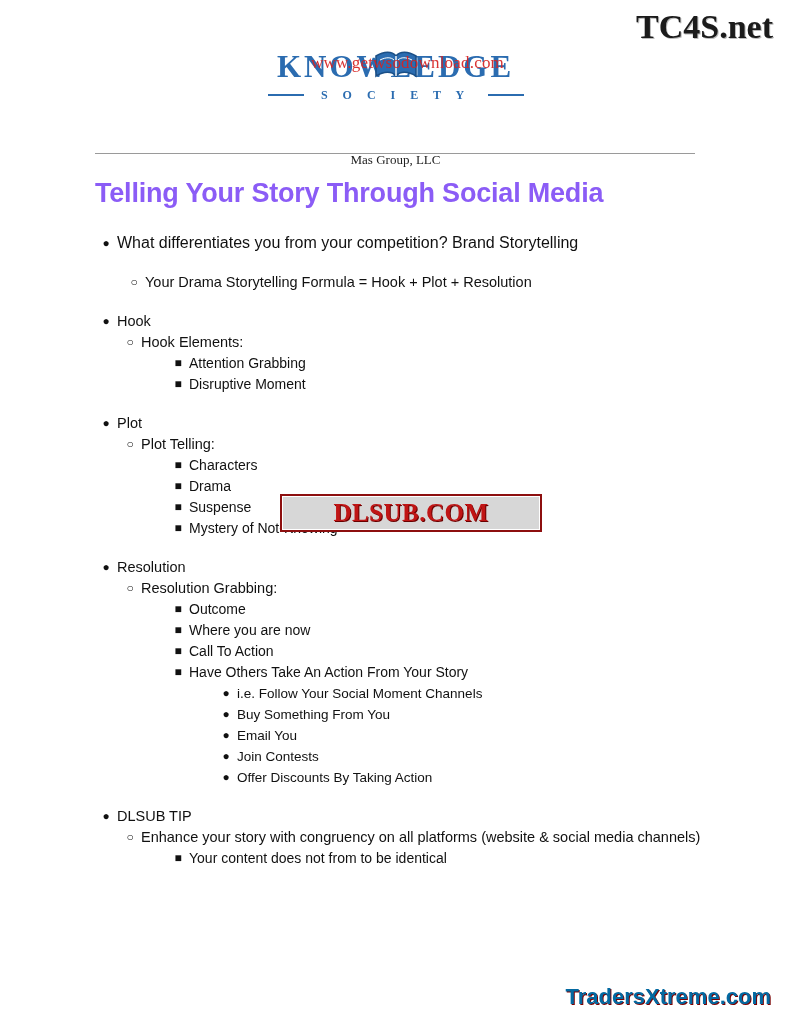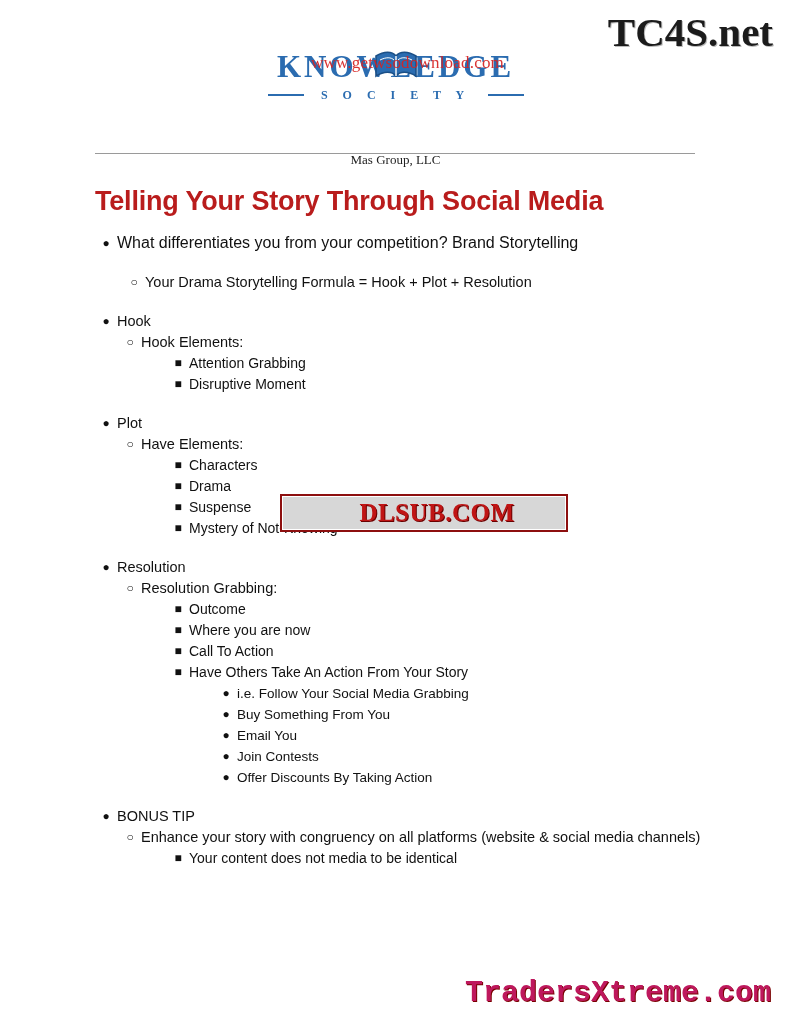--- a/index.html
+++ b/index.html
@@ -22,21 +22,21 @@
     background: #fff;
   }
 
   
   .tc4s {
     position: absolute;
     top: 8px;
     right: 18px;
     font-family: "Liberation Serif", serif;
     font-weight: bold;
-    font-size: 41px;
+    font-size: 34px;
     color: #1b1b1b;
     letter-spacing: 0px;
     text-shadow: 1px 1px 0 #bbb;
   }
 
   
   .header {
     position: absolute;
     top: 48px;
     left: 0;
@@ -127,24 +127,23 @@
   }
 
   
   .doc-title {
     position: absolute;
     top: 176px;
     left: 95px;
     width: 610px;
     font-size: 27px;
     font-weight: bold;
-    color: #b91c1c;
+    color: #8b5cf6;
     letter-spacing: -0.2px;
     line-height: 34px;
-    margin-top: 8px;
   }
 
   
   .content {
     position: absolute;
     top: 232px;
     left: 95px;
     width: 610px;
   }
 
@@ -193,40 +192,39 @@
     top: 494px;
     left: 280px;
     width: 258px;
     height: 34px;
     background: #d7d7d7;
     border: 2px solid #8d0f0f;
     box-shadow: 0 0 0 1px #fff inset;
     display: flex;
     align-items: center;
     justify-content: center;
-    padding-left: 26px;
   }
   .dlsub span {
     font-family: "Liberation Serif", serif;
     font-weight: bold;
     font-size: 25px;
     color: #c01515;
     letter-spacing: 0.5px;
     text-shadow: 1px 1px 0 #6a0000;
   }
 
   
   .tx {
     position: absolute;
     bottom: 14px;
     right: 20px;
-    font-family: Liberation Mono, monospace;
-    font-weight: bold;
-    font-size: 30px;
-    color: #be185d;
+    font-family: Liberation Sans, sans-serif;
+    font-weight: bold;
+    font-size: 22px;
+    color: #0369a1;
     text-shadow: 1px 1px 0 #7a0000;
   }
 </style>
 </head>
 <body>
 
 <div class="page">
 
   <div class="tc4s">TC4S.net</div>
 
@@ -286,21 +284,21 @@
         <span class="txt">Disruptive Moment</span>
       </li>
 
       <li class="node lvl2 gap-lg">
         <span class="bullet">●</span>
         <span class="txt">Plot</span>
       </li>
 
       <li class="node lvl2 indent-b">
         <span class="bullet">○</span>
-        <span class="txt">Have Elements:</span>
+        <span class="txt">Plot Telling:</span>
       </li>
 
       <li class="node lvl3" style="margin-left:72px">
         <span class="bullet">■</span>
         <span class="txt">Characters</span>
       </li>
 
       <li class="node lvl3" style="margin-left:72px">
         <span class="bullet">■</span>
         <span class="txt">Drama</span>
@@ -341,21 +339,21 @@
         <span class="txt">Call To Action</span>
       </li>
 
       <li class="node lvl3" style="margin-left:72px">
         <span class="bullet">■</span>
         <span class="txt">Have Others Take An Action From Your Story</span>
       </li>
 
       <li class="node lvl4" style="margin-left:120px">
         <span class="bullet">●</span>
-        <span class="txt">i.e. Follow Your Social Media Grabbing</span>
+        <span class="txt">i.e. Follow Your Social Moment Channels</span>
       </li>
 
       <li class="node lvl4" style="margin-left:120px">
         <span class="bullet">●</span>
         <span class="txt">Buy Something From You</span>
       </li>
 
       <li class="node lvl4" style="margin-left:120px">
         <span class="bullet">●</span>
         <span class="txt">Email You</span>
@@ -366,31 +364,31 @@
         <span class="txt">Join Contests</span>
       </li>
 
       <li class="node lvl4" style="margin-left:120px">
         <span class="bullet">●</span>
         <span class="txt">Offer Discounts By Taking Action</span>
       </li>
 
       <li class="node lvl2 gap-lg">
         <span class="bullet">●</span>
-        <span class="txt">BONUS TIP</span>
+        <span class="txt">DLSUB TIP</span>
       </li>
 
       <li class="node lvl2 indent-b">
         <span class="bullet">○</span>
         <span class="txt" id="congruency-line">Enhance your story with <b class="bold">congruency</b> on all platforms (website &amp; social media channels)</span>
       </li>
 
       <li class="node lvl3" style="margin-left:72px">
         <span class="bullet">■</span>
-        <span class="txt">Your content does not media to be identical</span>
+        <span class="txt">Your content does not from to be identical</span>
       </li>
 
     </ul>
   </div>
 
   <div class="dlsub">
     <span>DLSUB.COM</span>
   </div>
 
   <div class="tx">TradersXtreme.com</div>

